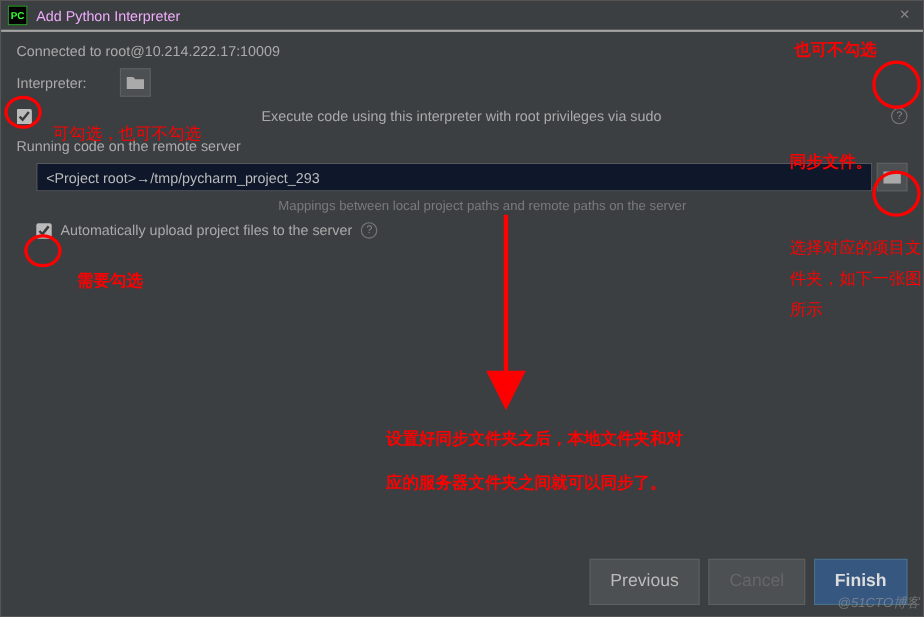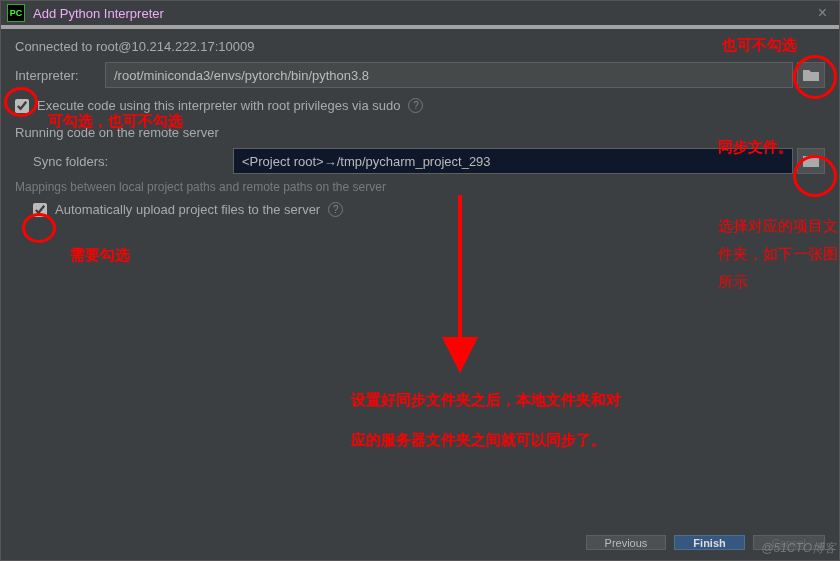--- a/index.html
+++ b/index.html
@@ -19,21 +19,21 @@
     width: 840px; height: 561px;
     border: 1px solid #555;
     background: #3c3f41;
   }
   .titlebar {
     height: 28px;
     display: flex;
     align-items: center;
     padding: 0 6px;
     background: #3c3f41;
-    border-bottom: 4px solid #a3a3a3;
+    border-bottom: 2px solid #a3a3a3;
   }
   .pc-icon {
     width: 18px; height: 18px;
     background: #000;
     border: 1px solid #3a3;
     color: #3f3;
     font-size: 9px;
     font-weight: bold;
     display: flex;
     align-items: center;
@@ -58,21 +58,21 @@
   .browse-btn {
     width: 28px; height: 26px;
     background: #4c5052;
     border: 1px solid #5e6060;
     margin-left: 4px;
     display: flex;
     align-items: center; justify-content: center;
     cursor: pointer;
   }
   .folder-svg { width: 16px; height: 12px; }
-  .cb-row { display: flex; align-items: center; color: #aaa; margin: 6px 0 4px 0; }
+  .cb-row { display: flex; align-items: center; color: #aaa; margin: 6px 0 4px 0; justify-content: space-between; }
   input[type=checkbox] {
     width: 14px; height: 14px;
     margin-right: 8px;
     accent-color: #bbb;
     cursor: pointer;
   }
   .help-icon {
     width: 15px; height: 15px;
     border: 1px solid #777;
     border-radius: 50%;
@@ -92,34 +92,34 @@
   .sync-label { width: 200px; color: #aaa; }
   .sync-input {
     flex:1;
     background: #0f172a;
     border: 1px solid #5e6060;
     color: #bbb;
     height: 26px;
     padding: 0 8px;
     font-size: 13px;
   }
-  .hint { color: #7a7a7a; font-size: 12px; margin-bottom: 8px; }
+  .hint { color: #7a7a7a; font-size: 12px; margin-left: 238px; margin-bottom: 8px; }
   .cb-row2 { display:flex; align-items:center; color:#aaa; margin: 6px 0 0 18px; }
   .footer {
     position: absolute;
     bottom: 10px; right: 14px;
     display: flex; gap: 8px;
   }
   .btn {
-    height: 15px;
+    height: 42px;
     padding: 0 18px;
     border: 1px solid #5e6060;
     background: #4c5052;
     color: #bbb;
-    font-size: 11px;
+    font-size: 16px;
     cursor: pointer;
     display:flex; align-items:center; justify-content:center;
   }
   .btn.primary {
     background: #365880;
     border-color: #4a708b;
     color: #ddd;
     font-weight: bold;
   }
   .btn.disabled { color: #666; }
@@ -157,71 +157,69 @@
     <div class="title">Add Python Interpreter</div>
     <div class="close-x">×</div>
   </div>
 
   <div class="content">
 
     <div class="conn">Connected to root@10.214.222.17:10009</div>
 
     <div class="row">
       <div class="label">Interpreter:</div>
-      <input class="input" type="text" value="/root/miniconda3/envs/pytorch/bin/python3.8" style="">
       <div class="browse-btn">
         <svg class="folder-svg" viewBox="0 0 16 12">
           <path fill="#aaa" d="M0 1h6l2 2h8v9H0z"></path>
         </svg>
       </div>
     </div>
 
     <div class="cb-row">
       <input type="checkbox" checked="" style="">
       <span>Execute code using this interpreter with root privileges via sudo</span>
       <span class="help-icon">?</span>
     </div>
 
     <div class="section-h">Running code on the remote server</div>
 
     <div class="sync-grid">
-      <div class="sync-label">Sync folders:</div>
       <input class="sync-input" type="text" value="&lt;Project root&gt;→/tmp/pycharm_project_293" style="">
       <div class="browse-btn">
         <svg class="folder-svg" viewBox="0 0 16 12">
           <path fill="#aaa" d="M0 1h6l2 2h8v9H0z"></path>
         </svg>
       </div>
     </div>
 
     <div class="hint">Mappings between local project paths and remote paths on the server</div>
 
     <div class="cb-row2">
       <input type="checkbox" checked="" style="">
       <span>Automatically upload project files to the server</span>
       <span class="help-icon">?</span>
     </div>
 
   </div>
 
   <div class="footer">
     <div class="btn">Previous</div>
+    <div class="btn disabled">Cancel</div>
     <div class="btn primary">Finish</div>
-    <div class="btn disabled">Cancel</div>
   </div>
 
 </div>
 
 <div class="anno" style="left:722px;top:36px;font-weight:bold;">也可不勾选</div>
 
 <div class="circle" style="left:793px;top:55px;width:44px;height:44px;"></div>
 
 <div class="circle" style="left:4px;top:87px;width:34px;height:30px;"></div>
 
-<div class="anno" style="left:48px;top:112px;font-weight:bold;">可勾选，也可不勾选</div>
+<div class="anno" style="left:48px;top:112px;font-weight:normal;">可勾选，也可不勾选</div>
 
 <div class="circle" style="left:22px;top:213px;width:34px;height:30px;"></div>
 
 <div class="anno" style="left:70px;top:246px;font-weight:bold;">需要勾选</div>
 
 <div class="anno" style="left:718px;top:138px;font-weight:bold;text-align:right;">同步文件。</div>
 
 <div class="circle" style="left:793px;top:155px;width:44px;height:42px;"></div>
 
 <div class="anno" style="left:718px;top:212px;width:120px;line-height:28px;font-weight:normal;">选择对应的项目文件夹，如下一张图所示</div>

